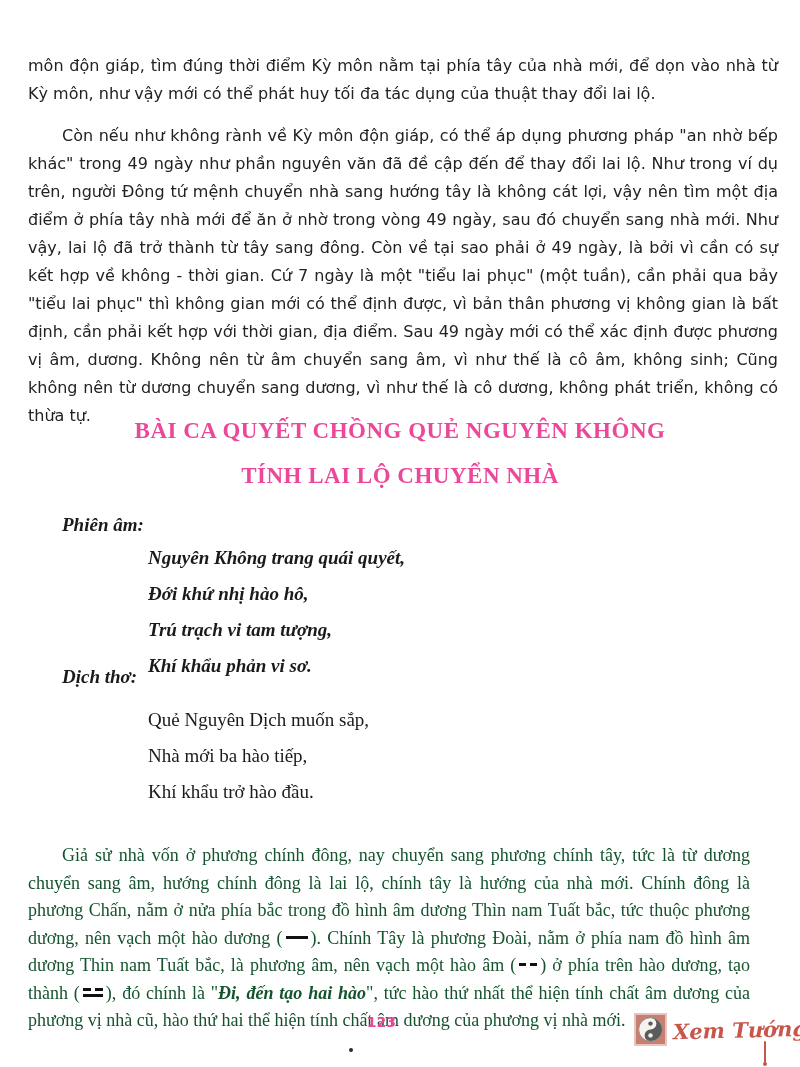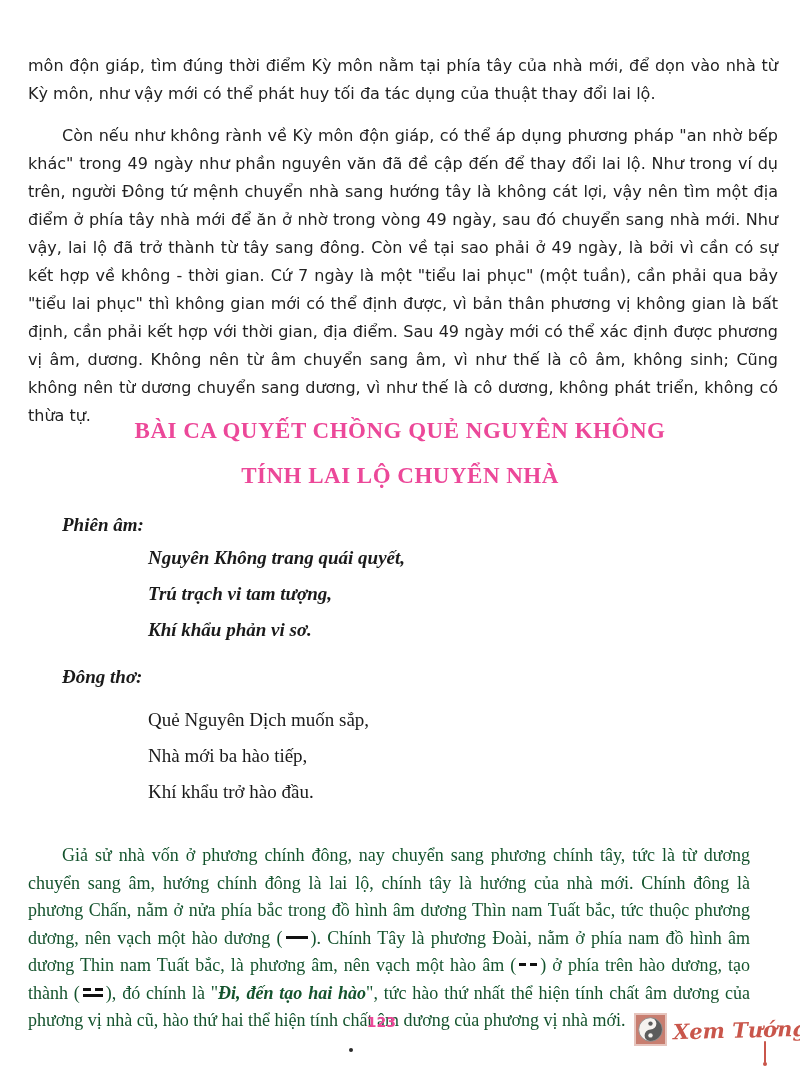--- a/index.html
+++ b/index.html
@@ -122,25 +122,26 @@
   </div>
 
   <div class="chapter-title">
     <span>BÀI CA QUYẾT CHỒNG QUẺ NGUYÊN KHÔNG</span>
     <span>TÍNH LAI LỘ CHUYỂN NHÀ</span>
   </div>
 
   <div class="section-label label-phien-am">Phiên âm:</div>
   <div class="verse verse-phien-am">
     <div>Nguyên Không trang quái quyết,</div>
+    <div>Đới khứ nhị hào hô,</div>
     <div>Trú trạch vi tam tượng,</div>
     <div>Khí khẩu phản vi sơ.</div>
   </div>
 
-  <div class="section-label label-dich-tho">Đông thơ:</div>
+  <div class="section-label label-dich-tho">Dịch thơ:</div>
   <div class="verse verse-dich-tho">
     <div>Quẻ Nguyên Dịch muốn sắp,</div>
     <div>Nhà mới ba hào tiếp,</div>
     <div>Khí khẩu trở hào đầu.</div>
   </div>
 
   <p class="closing">Giả sử nhà vốn ở phương chính đông, nay chuyển sang phương chính tây, tức là từ dương chuyển sang âm, hướng chính đông là lai lộ, chính tây là hướng của nhà mới. Chính đông là phương Chấn, nằm ở nửa phía bắc trong đồ hình âm dương Thìn nam Tuất bắc, tức thuộc phương dương, nên vạch một hào dương (<span class="sym yang-line-symbol"></span>). Chính Tây là phương Đoài, nằm ở phía nam đồ hình âm dương Thin nam Tuất bắc, là phương âm, nên vạch một hào âm (<span class="sym yin-line-symbol"></span>) ở phía trên hào dương, tạo thành (<span class="sym digram-symbol"></span>), đó chính là "<em class="q-em">Đi, đến tạo hai hào</em>", tức hào thứ nhất thể hiện tính chất âm dương của phương vị nhà cũ, hào thứ hai thể hiện tính chất âm dương của phương vị nhà mới.</p>
 
   <div class="page-number">123</div>
   <div class="ink-dot"></div>

